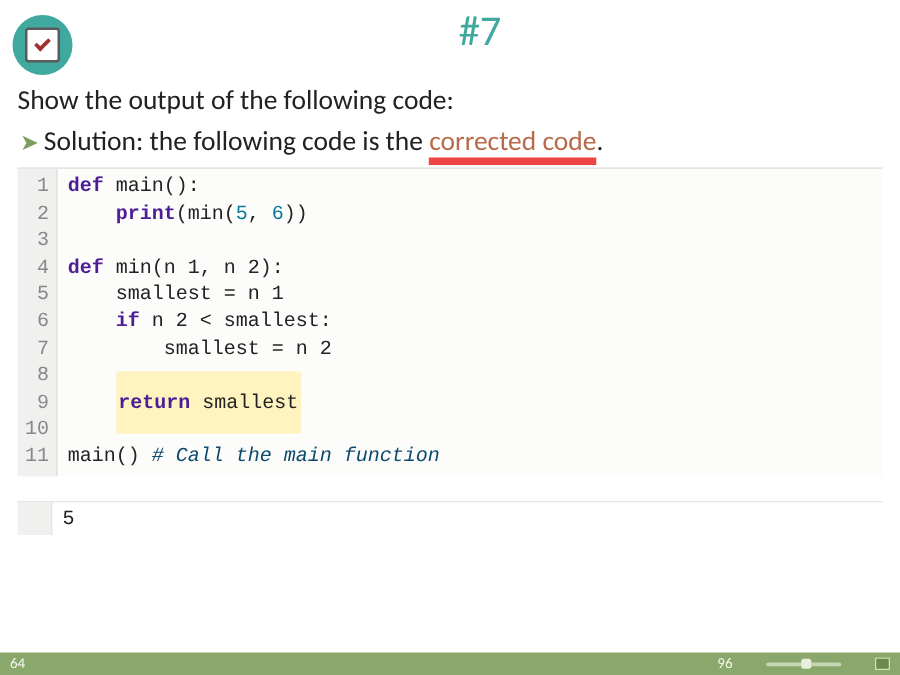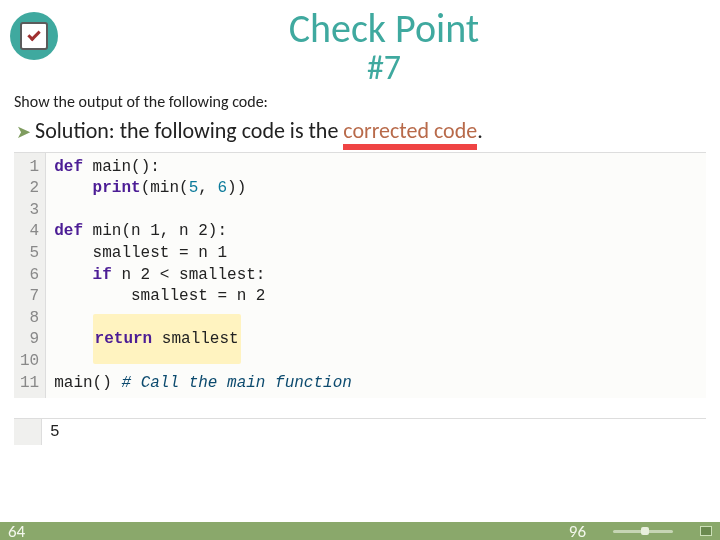--- a/index.html
+++ b/index.html
@@ -60,21 +60,21 @@
   .title-line2 {
     font-size: 34px;
     color: #3fa99f;
     font-weight: 400;
     line-height: 1.05;
   }
   .content {
     padding: 6px 14px 0 14px;
   }
   .prompt {
-    font-size: 16px;
+    font-size: 22px;
     color: #222;
     margin-bottom: 6px;
   }
   .solution-line {
     font-size: 22px;
     color: #222;
     margin-bottom: 8px;
     display: flex;
     align-items: baseline;
   }
@@ -141,21 +141,21 @@
     position: absolute;
     bottom: 0;
     left: 0;
     width: 100%;
     height: 18px;
     background: #8aa86b;
     display: flex;
     align-items: center;
     justify-content: space-between;
     padding: 0 8px;
-    font-size: 17px;
+    font-size: 12px;
     color: #f3f7ec;
   }
   .footer-right {
     display: flex;
     align-items: center;
     gap: 27px;
   }
   .slider {
     width: 60px;
     height: 3px;
@@ -183,21 +183,20 @@
 </head>
 <body>
 
 <div class="header">
   <div class="logo-circle">
     <div class="logo-box">
       <div class="check"></div>
     </div>
   </div>
   <div class="title-block">
-    <div class="title-line1">Check Point</div>
     <div class="title-line2">#7</div>
   </div>
 </div>
 
 <div class="content">
   <div class="prompt">Show the output of the following code:</div>
   <div class="solution-line">
     <span class="chevron">➤</span>
     <span>
       <span>Solution: the following code is the </span><span class="corrected">corrected code</span><span>.</span>

